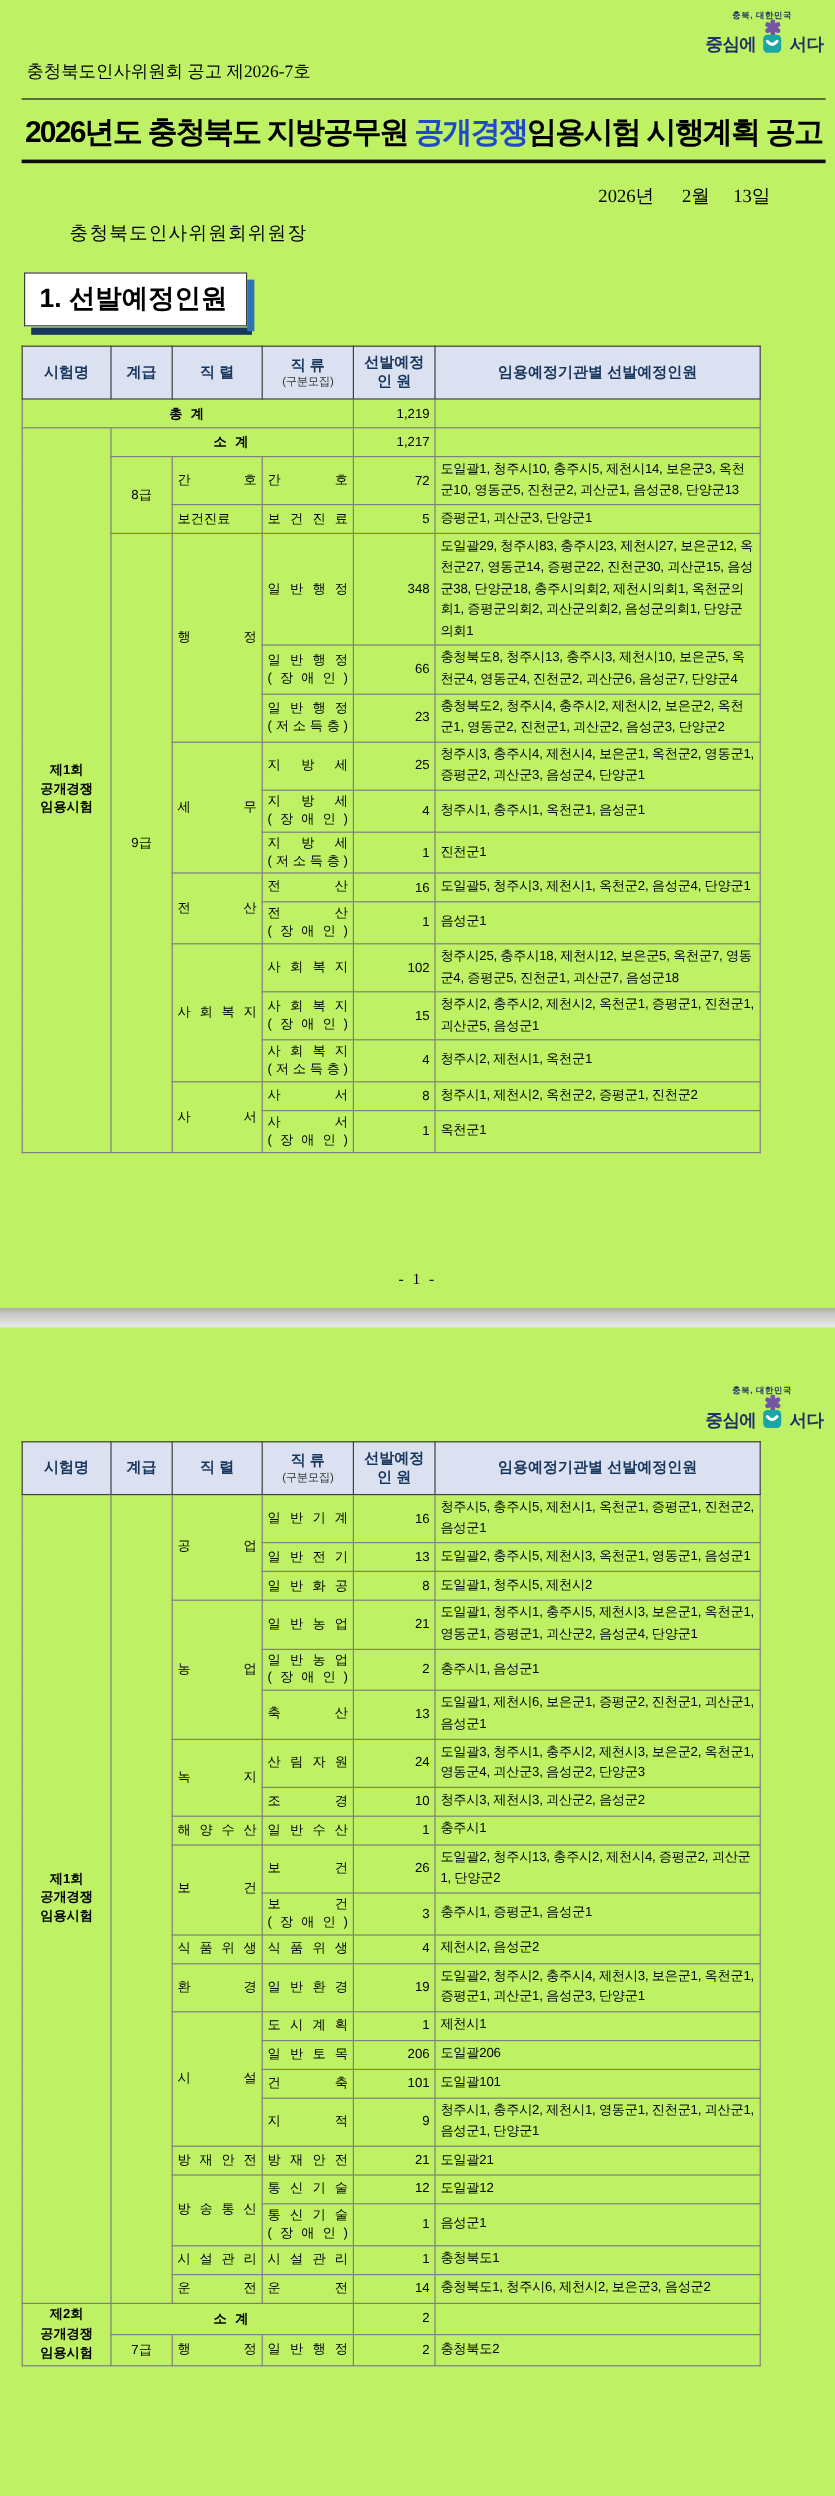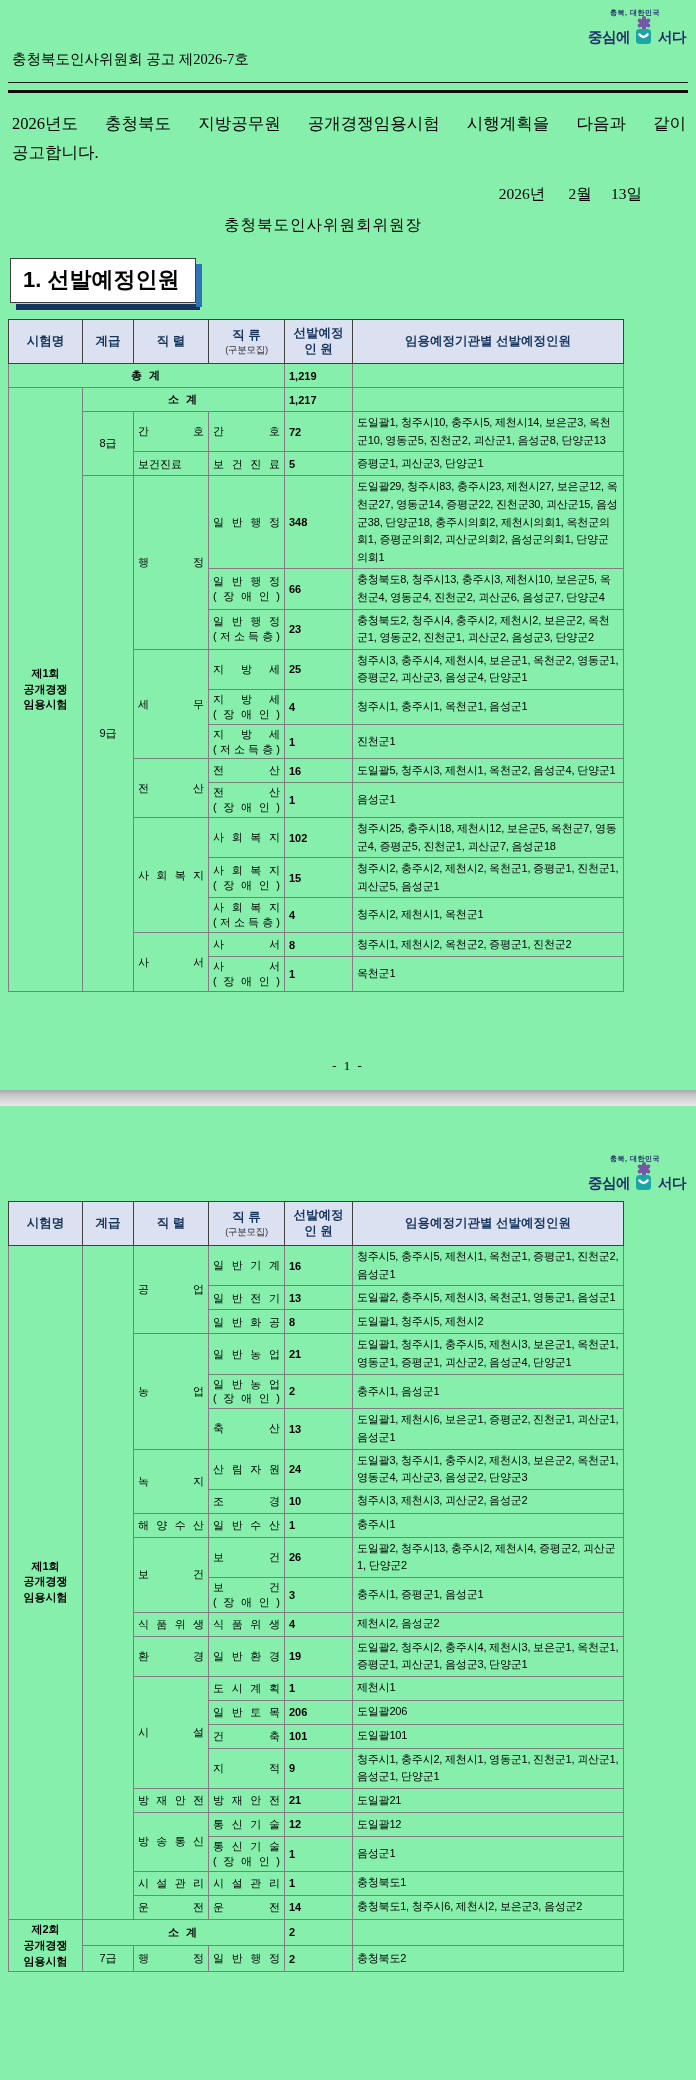--- a/index.html
+++ b/index.html
@@ -1,18 +1,18 @@
 <!DOCTYPE html>
 <html><head>
 <meta charset="utf-8">
 <style>
   html,body{margin:0;padding:0;background:#ffffff;}
   .canvas{position:relative;width:696px;height:2080px;overflow:hidden;background:#fff;
           font-family:"Liberation Sans",sans-serif;color:#000;}
-  .page{position:relative;background:#86efac;overflow:hidden;}
+  .page{position:relative;background:#bef264;overflow:hidden;padding-left:10px;}
   .page1{height:1090px;}
   .page2{height:974px;}
   .page-gap{height:16px;width:100%;
     background:linear-gradient(to bottom,#a9a9a9 0%,#c7c7c7 30%,#e9e9e9 100%);}
 
   
   .logo{position:absolute;right:10px;display:flex;flex-direction:column;align-items:flex-end;}
   .logo1{top:8px;} .logo2{top:48px;}
   .logo-top{font-size:7px;font-weight:bold;color:#23306b;letter-spacing:.5px;margin-right:26px;margin-bottom:-2px;}
   .logo-row{display:flex;align-items:flex-end;gap:2px;}
@@ -23,22 +23,22 @@
   .notice{margin:50px 10px 0 12px;font-family:Liberation Serif, serif;font-size:14.5px;}
   .rule-thin{border:0;border-top:1.5px solid #1a1a1a;margin:13px 8px 0 8px;}
   .rule-thick{border:0;border-top:3px solid #0d0d0d;margin:7px 8px 0 8px;}
   .doc-title{margin:10px 8px 0 8px;text-align:center;font-size:25px;font-weight:800;
              letter-spacing:-1.5px;white-space:nowrap;}
   .doc-title .hl{color:#2049c8;}
   .body-par{margin:16px 10px 0 12px;font-family:"Liberation Serif",serif;font-size:16.5px;line-height:29px;}
   .body-par .l1{text-align:justify;text-align-last:justify;}
   .date-line{margin-top:17px;padding-right:54px;text-align:right;font-family:"Liberation Serif",serif;
              font-size:15.5px;white-space:pre;}
-  .signer-line{margin-top:10px;padding-right:50px;text-align:center;font-family:"Liberation Serif",serif;
-             font-size:15.5px;letter-spacing:1px;}
+  .signer-line{margin-top:10px;padding-right:50px;text-align:left;font-family:"Liberation Serif",serif;
+             font-size:15.5px;letter-spacing:1px;margin-left:48px;}
 
   
   .section-box{display:inline-block;position:relative;margin:22px 0 0 10px;background:#fff;
                border:1.5px solid #3f3f3f;padding:6px 16px 7px 12px;font-size:22px;font-weight:800;}
   .section-box::after{content:"";position:absolute;top:5px;right:-7px;width:6px;height:100%;background:#2e74b5;}
   .section-box::before{content:"";position:absolute;left:5px;bottom:-8px;width:100%;height:6px;background:#17365d;}
 
   
   .tbl-wrap1{margin:16px 8px 0 8px;}
   .tbl-wrap2{margin:95px 8px 0 8px;}
@@ -49,21 +49,21 @@
                      padding:6px 2px;line-height:1.25;}
   table.sel thead .th-sub{display:block;font-size:9.5px;font-weight:400;color:#333;letter-spacing:-.3px;}
   table.sel td{vertical-align:middle;font-size:11px;padding:2px 4px;}
   table.sel tr{height:24px;}
   td.exam{font-weight:800;font-size:12px;text-align:center;line-height:1.45;}
   td.grade{text-align:center;font-size:11.5px;}
   td.series,td.klass{padding:2px 6px;line-height:1.35;}
   .jline{display:block;text-align:justify;text-align-last:justify;}
   .cline{display:block;text-align:center;}
   td.sum{text-align:center;font-weight:800;font-size:12px;letter-spacing:2px;}
-  td.num{text-align:left;padding-right:9px;font-weight:700;font-size:11.5px;}
+  td.num{text-align:right;padding-right:9px;font-weight:400;font-size:11.5px;}
   td.numb{font-size:12px;}
   td.regions{text-align:left;padding:3px 7px;font-size:10.5px;line-height:1.6;letter-spacing:-.2px;}
 
   .pagenum{position:absolute;bottom:16px;left:0;width:100%;text-align:center;
            font-family:"Liberation Serif",serif;font-size:13px;letter-spacing:2px;}
 </style>
 </head>
 <body>
 
 <div class="canvas">
@@ -83,26 +83,23 @@
           <rect x="4" y="13" width="15" height="15" rx="3.5" fill="#1ba6a6"></rect>
           <path d="M7.5 18.5 q4 5 8 0" stroke="#ffffff" stroke-width="2.6" fill="none" stroke-linecap="round"></path>
         </svg>
         <span class="logo-txt">서다</span>
       </span>
     </div>
 
     <div class="notice">충청북도인사위원회 공고 제2026-7호</div>
     <hr class="rule-thin">
 
+    <div class="doc-title"><span>2026년도 충청북도 지방공무원 </span><span class="hl">공개경쟁</span><span>임용시험 시행계획 공고</span></div>
     <hr class="rule-thick">
 
-    <div class="body-par">
-      <div class="l1">  2026년도 충청북도 지방공무원 공개경쟁임용시험 시행계획을 다음과 같이</div>
-      <div class="l2">공고합니다.</div>
-    </div>
 
     <div class="date-line">2026년      2월     13일</div>
     <div class="signer-line">충청북도인사위원회위원장</div>
 
     <div class="section-box">1. 선발예정인원</div>
 
     <div class="tbl-wrap1">
       <table class="sel" id="tbl1">
           <colgroup>
             <col style="width: 74px;">

